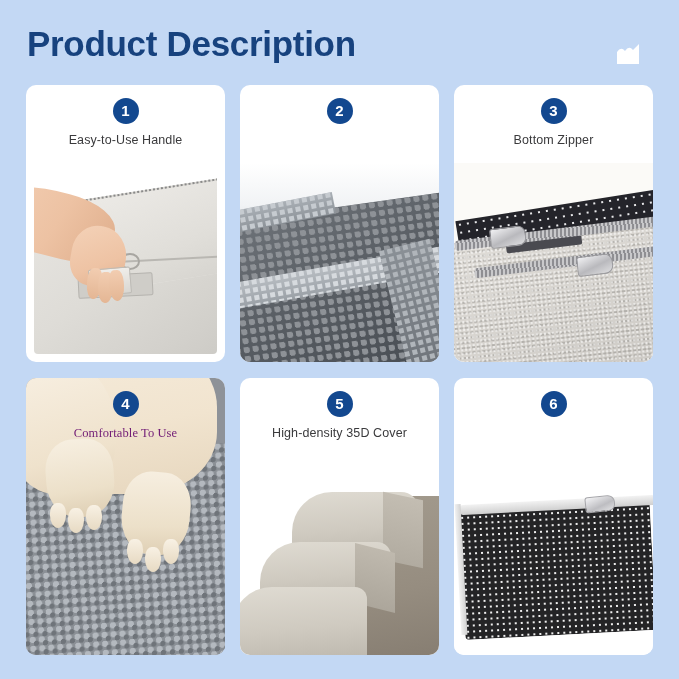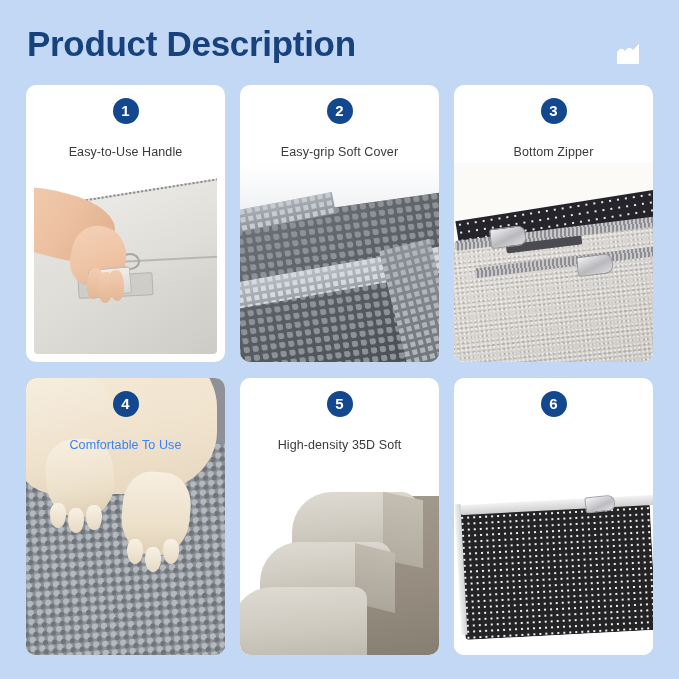--- a/index.html
+++ b/index.html
@@ -77,33 +77,34 @@
     background: #13488f;
     color: #ffffff;
     font-size: 15px;
     font-weight: bold;
     line-height: 26px;
     text-align: center;
     margin: 13px auto 0 auto;
     box-sizing: border-box;
   }
   .card-label {
-    margin-top: 21px;
+    margin-top: 9px;
     font-size: 12.5px;
     color: #3a3a3c;
     letter-spacing: 0.1px;
     white-space: nowrap;
   }
   .card.overlay .card-head {
     position: absolute;
     left: 0; top: 0;
     width: 100%;
   }
   .card.overlay .card-label {
-    color: #3b82f6;
+    color: #701a75;
+    font-family: Liberation Serif, serif;
   }
 
   .photo {
     position: absolute;
     left: 0;
     top: 78px;
     width: 100%;
     bottom: 0;
     overflow: hidden;
   }
@@ -465,21 +466,20 @@
           <div class="finger f1"></div>
           <div class="finger f2"></div>
           <div class="finger f3"></div>
         </div>
       </div>
     </div>
 
     <div class="card">
       <div class="card-head">
         <div class="badge">2</div>
-        <div class="card-label">Easy-grip Soft Cover</div>
       </div>
       <div class="photo">
         <div class="photo-inner p2">
           <div class="bg-top"></div>
           <div class="fabric"></div>
           <div class="fold-light2"></div>
           <div class="fold-light"></div>
           <div class="edge-right"></div>
         </div>
       </div>
@@ -523,21 +523,21 @@
       </div>
       <div class="card-head">
         <div class="badge">4</div>
         <div class="card-label">Comfortable To Use</div>
       </div>
     </div>
 
     <div class="card">
       <div class="card-head">
         <div class="badge">5</div>
-        <div class="card-label">High-density 35D Soft</div>
+        <div class="card-label">High-density 35D Cover</div>
       </div>
       <div class="photo">
         <div class="photo-inner p5">
           <div class="side"></div>
           <div class="step s3"></div>
           <div class="shade3"></div>
           <div class="step s2"></div>
           <div class="shade2"></div>
           <div class="step s1"></div>
         </div>

